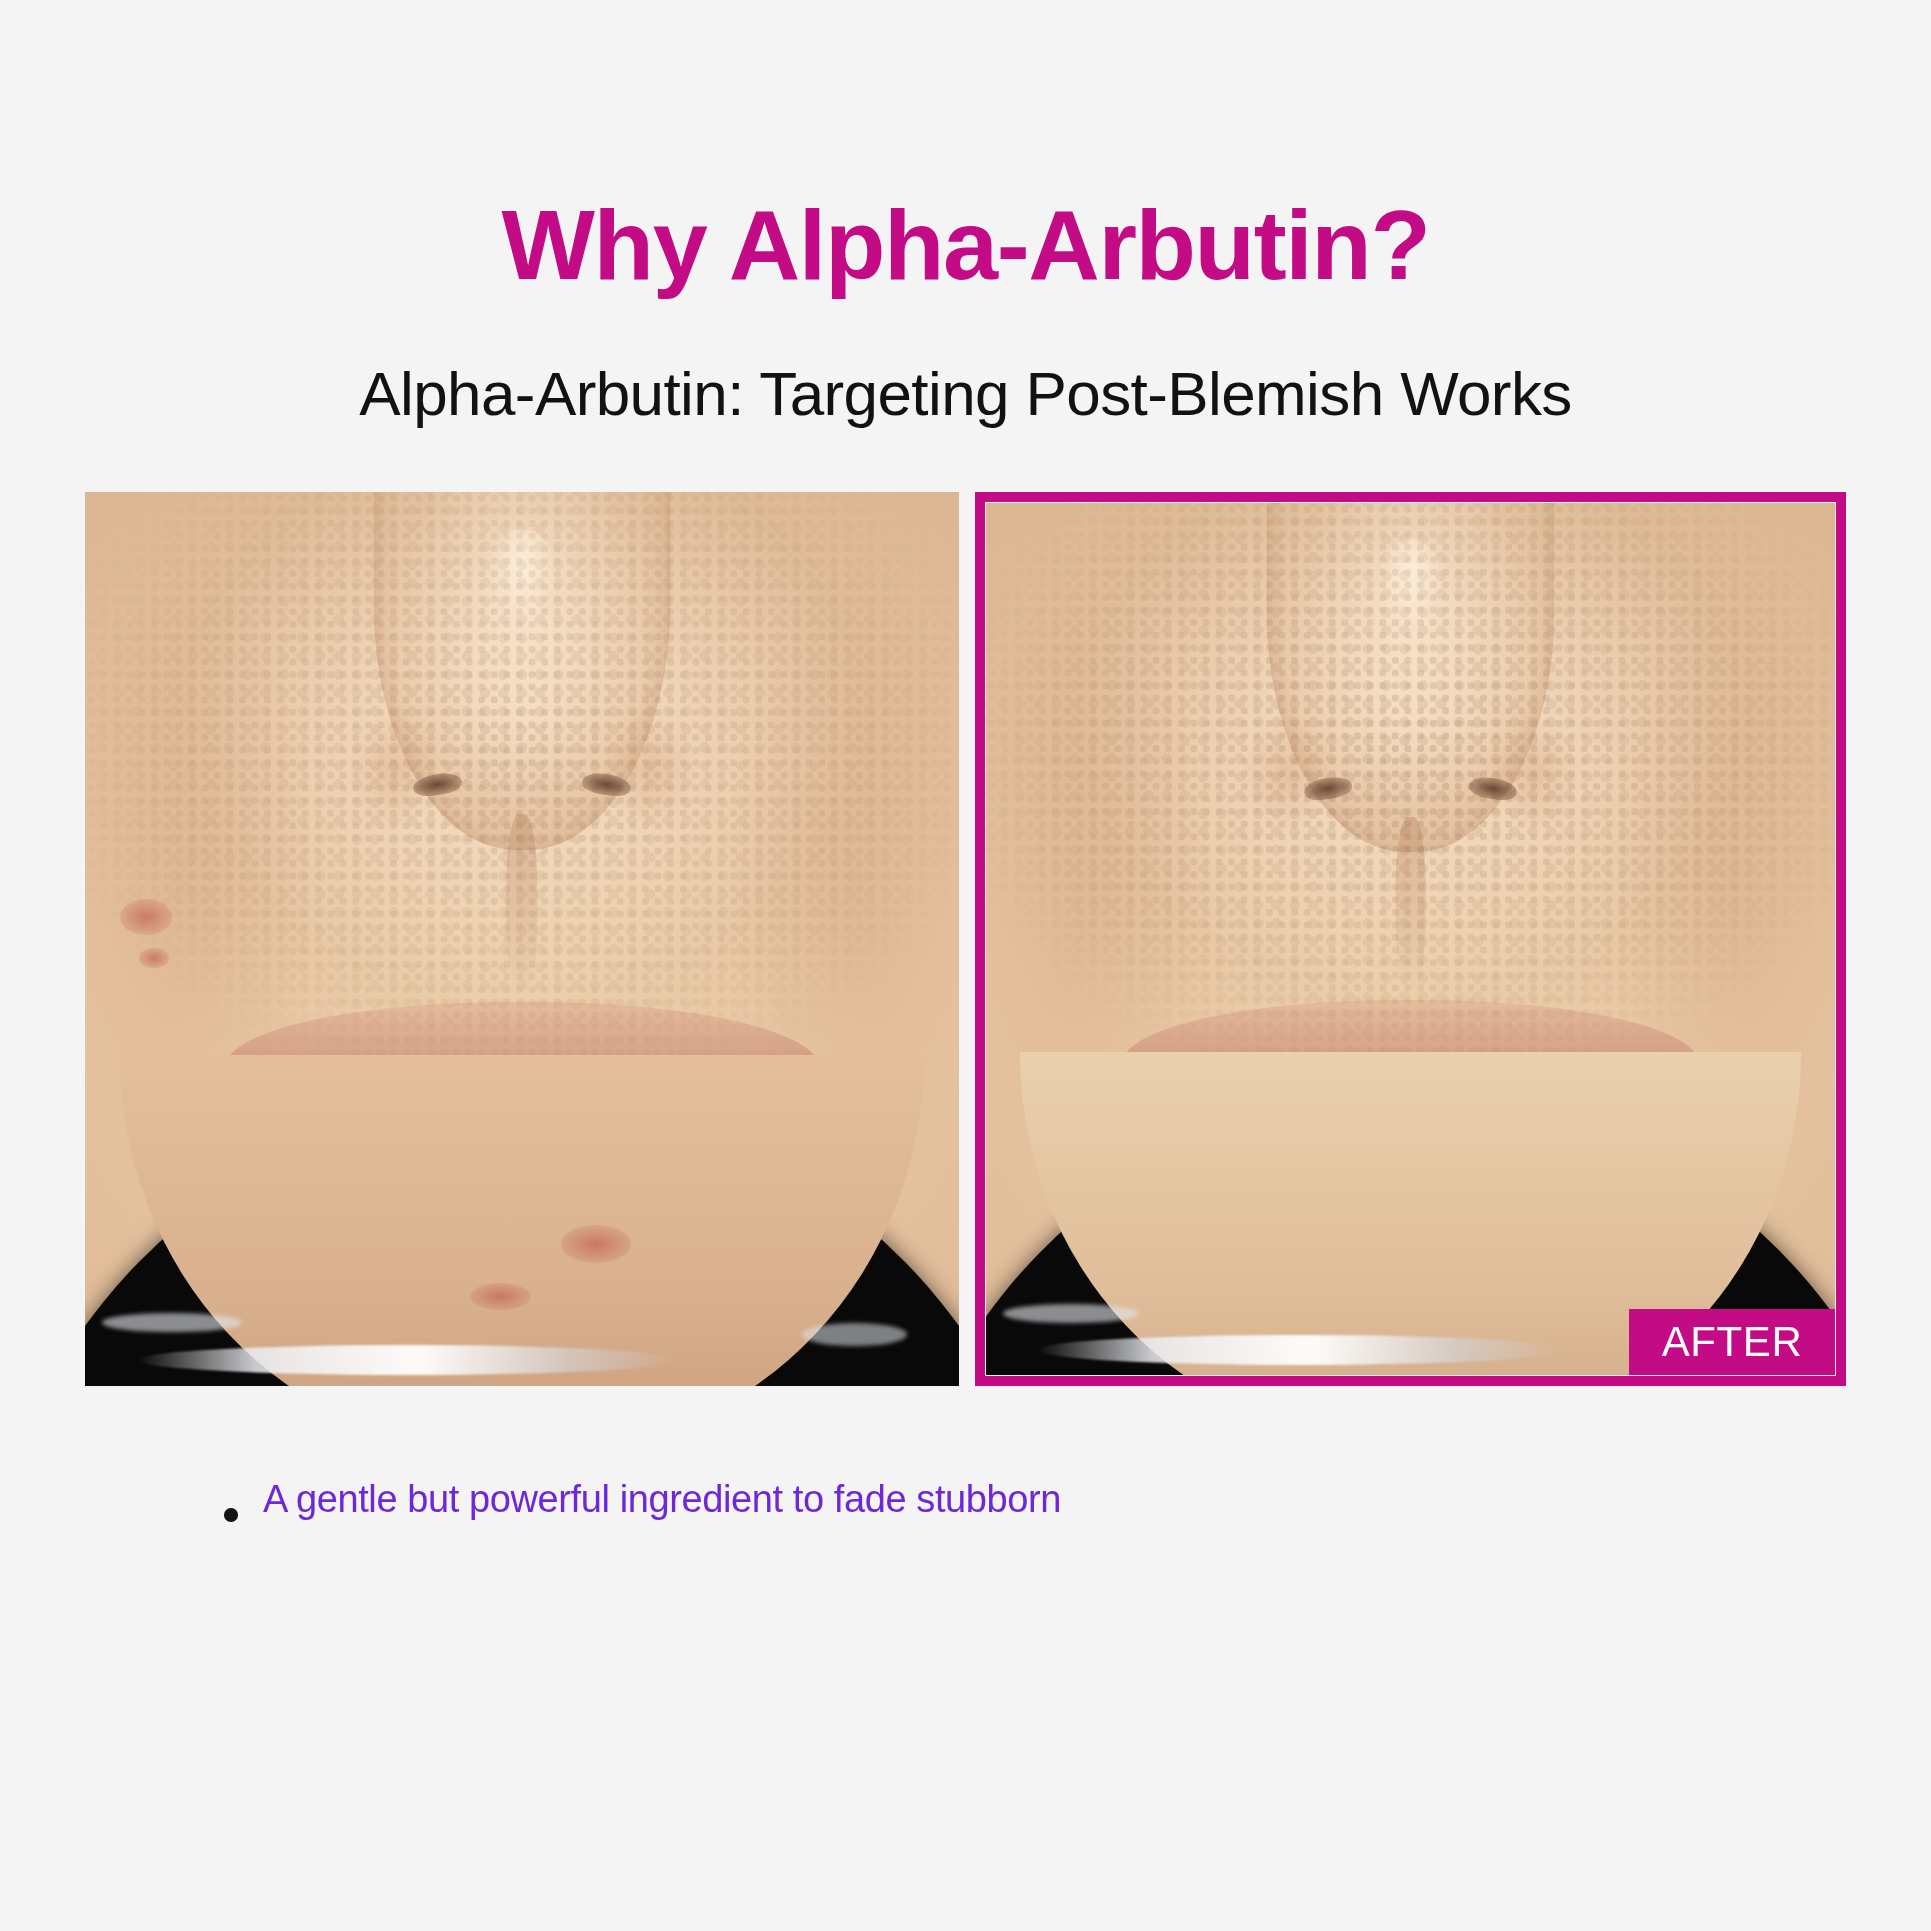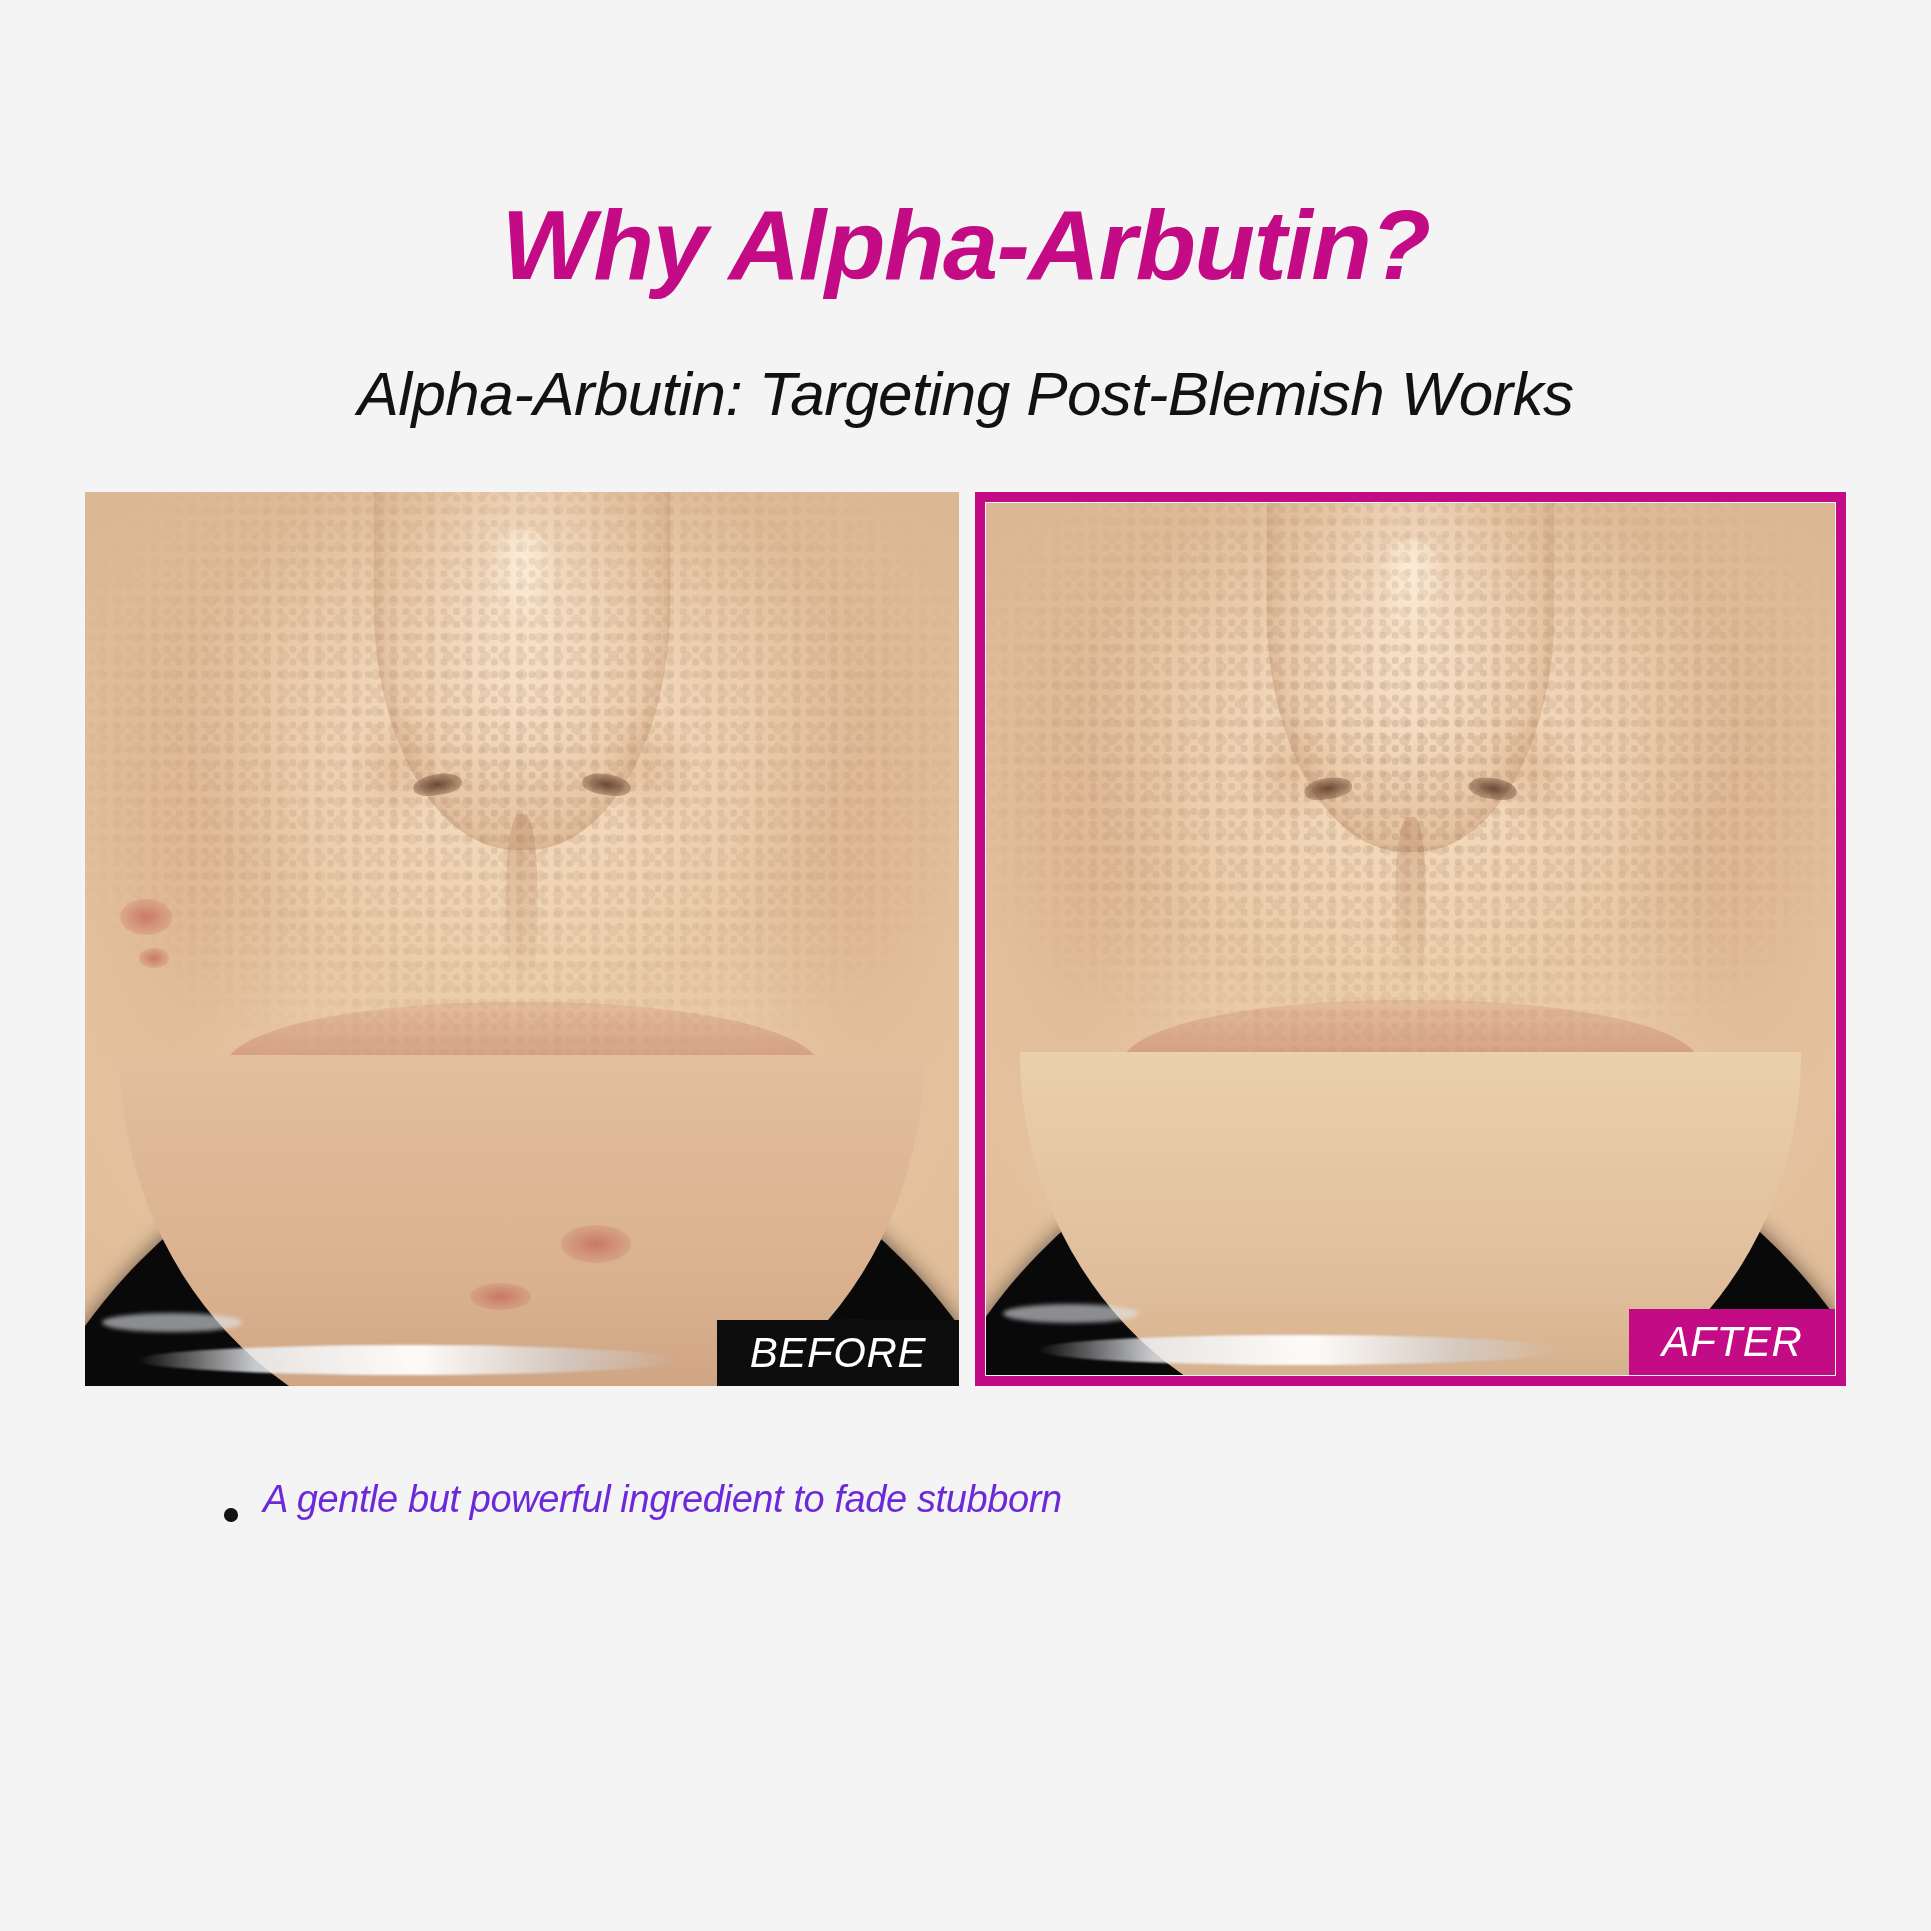--- a/index.html
+++ b/index.html
@@ -11,21 +11,20 @@
     height: 1931px;
     background: #f4f4f4;
     font-family: "Liberation Sans", sans-serif;
     overflow: hidden;
   }
   .page {
     position: relative;
     width: 1931px;
     height: 1575px;
     background: #f4f4f4;
-    font-style: italic;
   }
 
   
   .title {
     position: absolute;
     left: 0;
     top: 127px;
     width: 1931px;
     text-align: center;
     font-size: 99px;
@@ -383,21 +382,20 @@
         <div class="blemish b1"></div>
         <div class="blemish b2"></div>
         <div class="blemish b3"></div>
         <div class="blemish b4"></div>
         <div class="jawline"></div>
         <div class="jaw-face"></div>
         <div class="collar-gloss"></div>
         <div class="collar-gloss2"></div>
         <div class="collar-gloss3"></div>
       </div>
-      <div class="badge badge-before">BEFORE</div>
     </div>
 
     <div class="panel panel-after">
       <div class="photo after">
         <div class="skin"></div>
         <div class="cheekL"></div>
         <div class="cheekR"></div>
         <div class="pores"></div>
         <div class="nose">
           <div class="nose-tip"></div>

